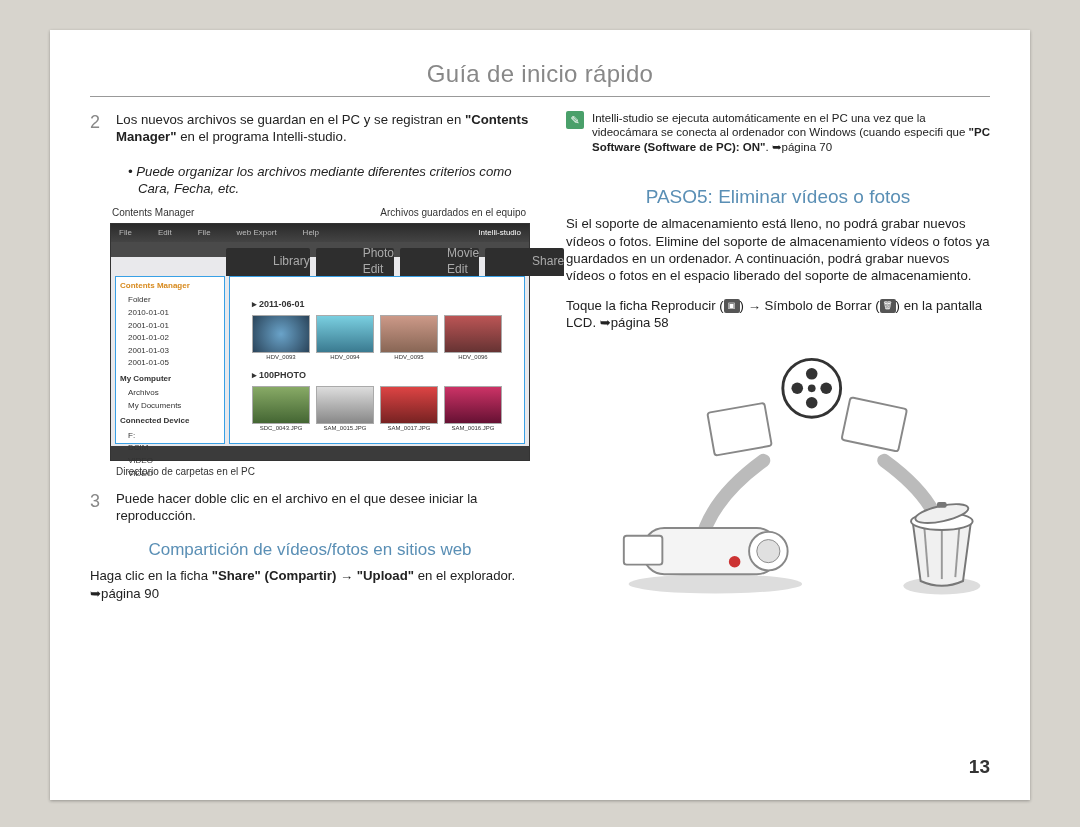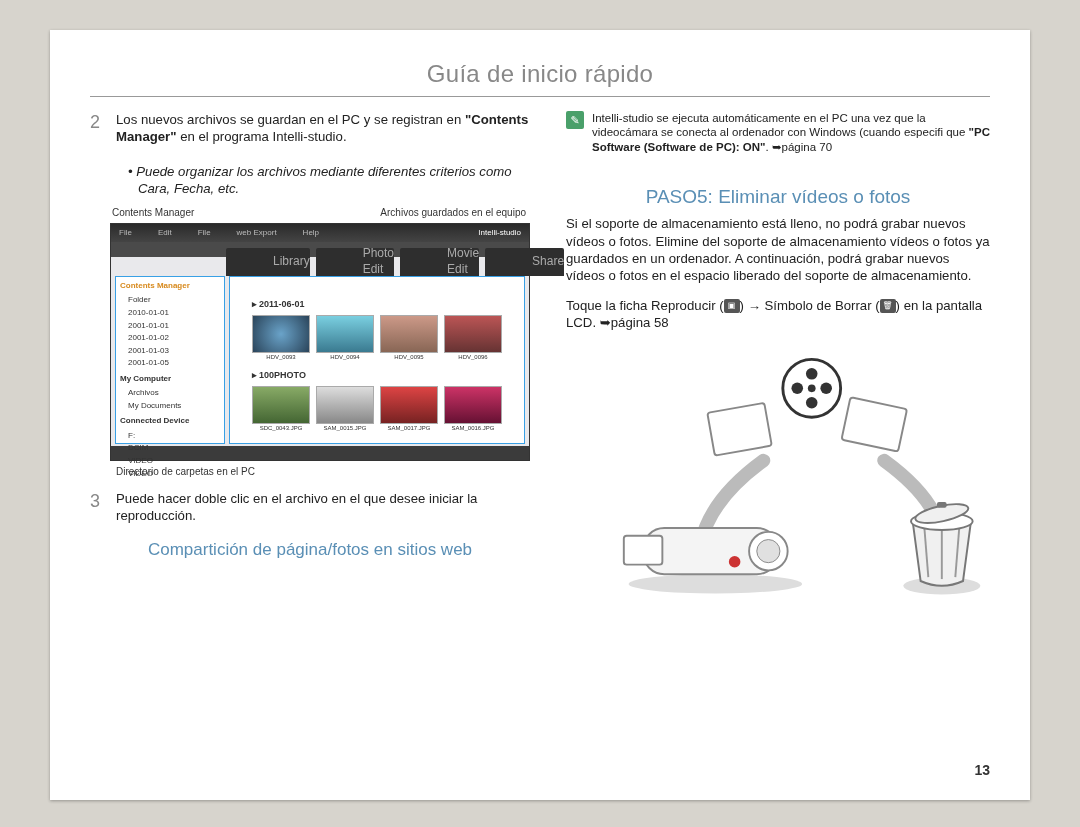--- a/index.html
+++ b/index.html
@@ -115,21 +115,21 @@
     display:inline-flex; width:16px; height:14px; background:#555; border-radius:2px;
     vertical-align:middle; align-items:center; justify-content:center; color:#fff; font-size:8px;
   }
   .illus {
     margin-top: 18px;
     width: 100%;
     height: 250px;
     position: relative;
   }
   .page-num {
-    position:absolute; bottom:22px; right:40px; font-size:14px; font-weight:bold; color:#333;
+    position:absolute; bottom:22px; right:40px; font-size:19px; font-weight:bold; color:#333;
   }
   
   .illus svg { width:100%; height:100%; }
 </style>
 </head>
 <body>
 
 <div class="page">
   <div class="header-title">Guía de inicio rápido</div>
   <hr class="divider">
@@ -241,21 +241,24 @@
         </div>
       </div>
 
       <div class="below-caption">Directorio de carpetas en el PC</div>
 
       <div class="step-row" style="margin-top:12px">
         <div class="step-num">3</div>
         <div class="step-body">Puede hacer doble clic en el archivo en el que desee iniciar la reproducción.</div>
       </div>
 
-      <div class="sub-heading">Compartición de página/fotos en sitios web</div>
+      <div class="sub-heading">Compartición de vídeos/fotos en sitios web</div>
+      <p>
+        <span>Haga clic en la ficha </span><b>"Share" (Compartir) → "Upload"</b><span> en el explorador. </span><span>➥página 90</span>
+      </p>
     </div>
 
     <div class="col">
 
       <div class="note-row">
         <div class="note-icon">✎</div>
         <div class="note-text">
           <span>Intelli-studio se ejecuta automáticamente en el PC una vez que la videocámara se conecta al ordenador con Windows (cuando especifi que </span><b>"PC Software (Software de PC): ON"</b><span>. ➥página 70</span>
         </div>
       </div>

